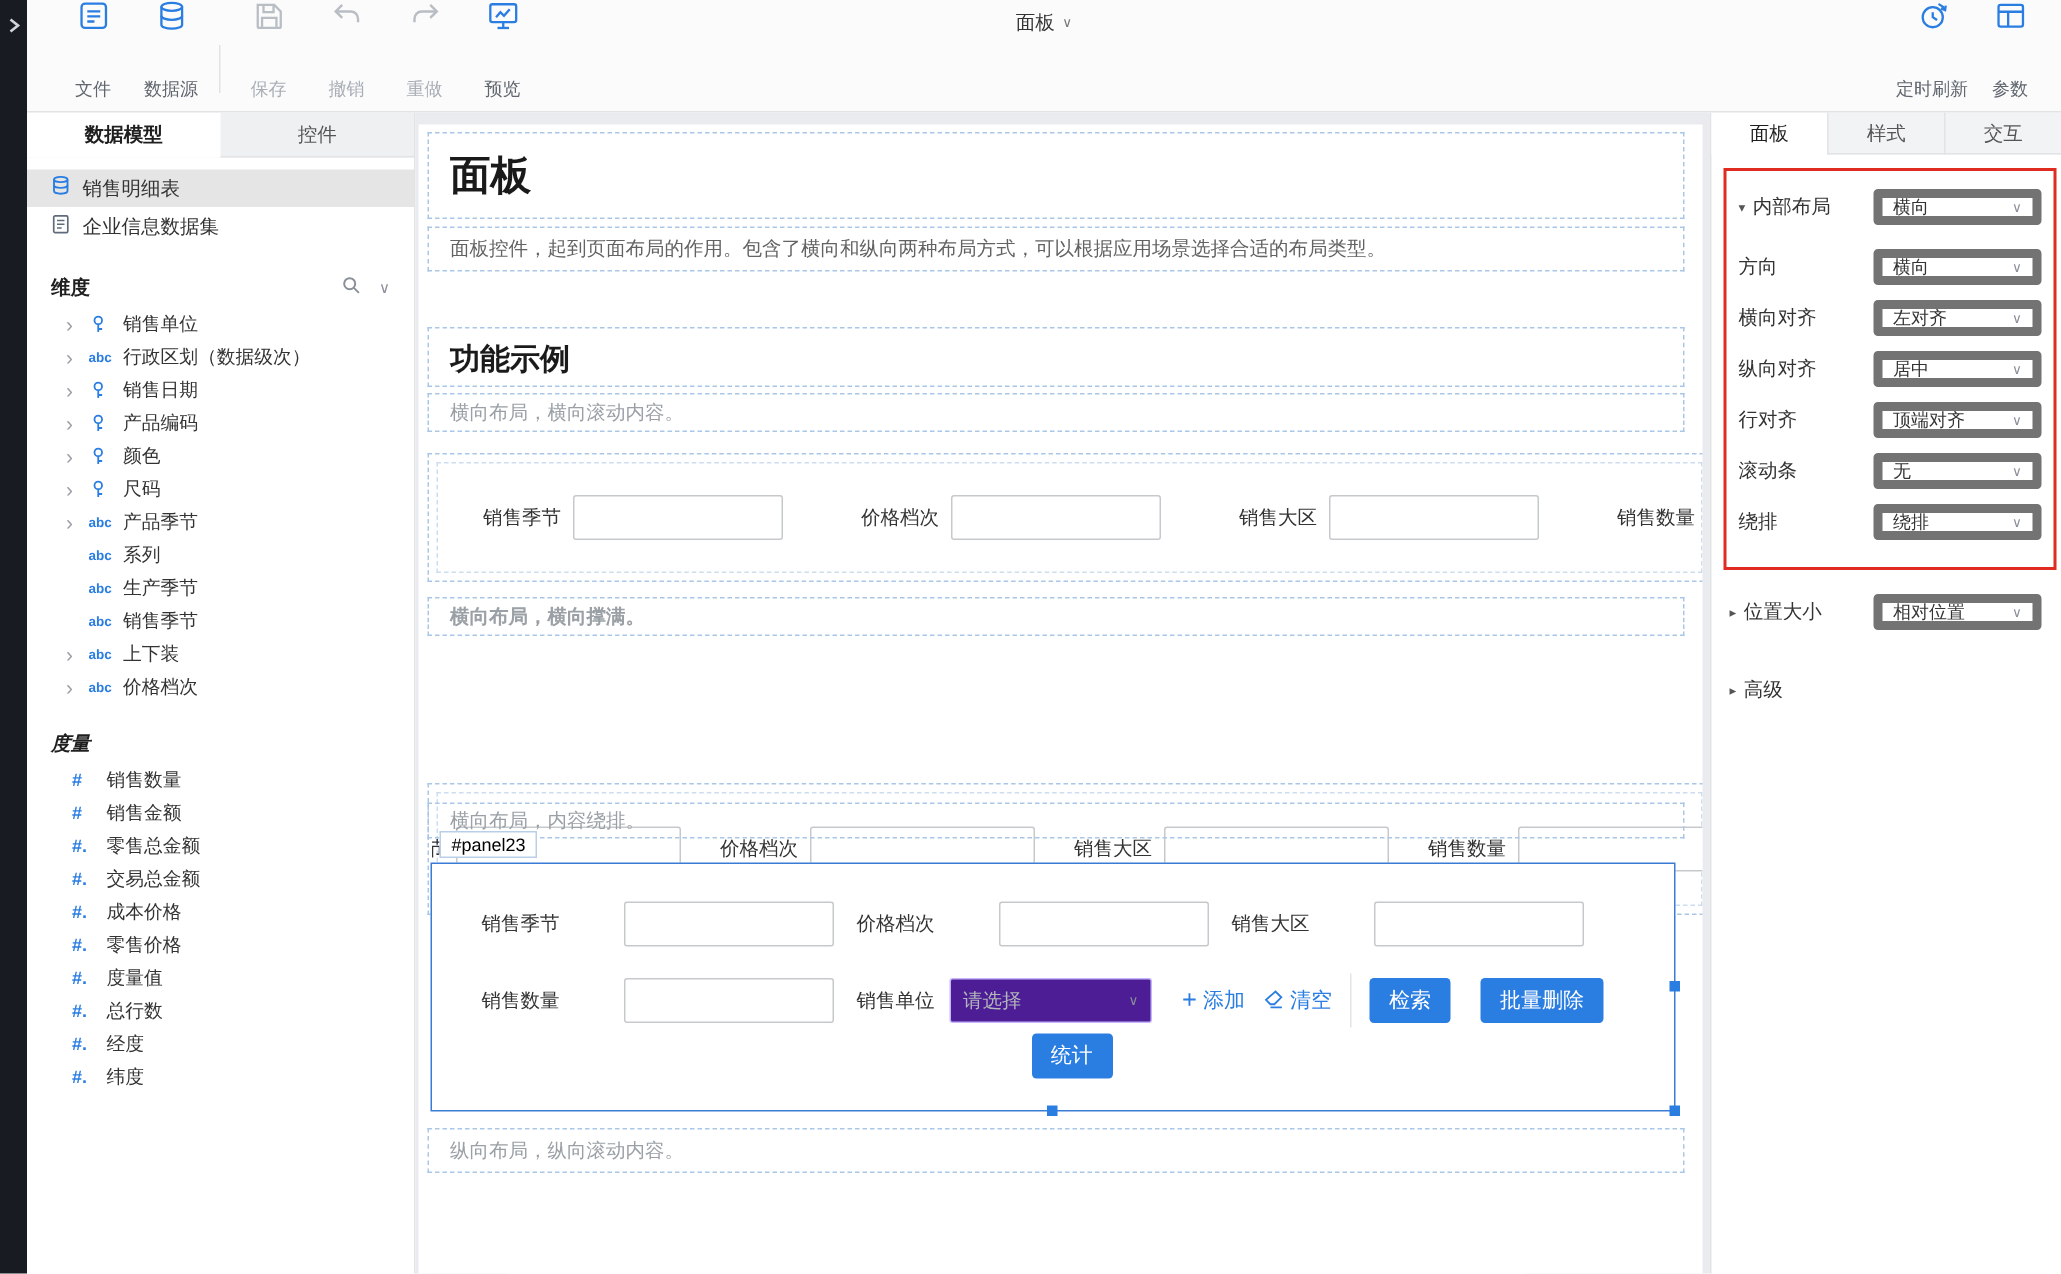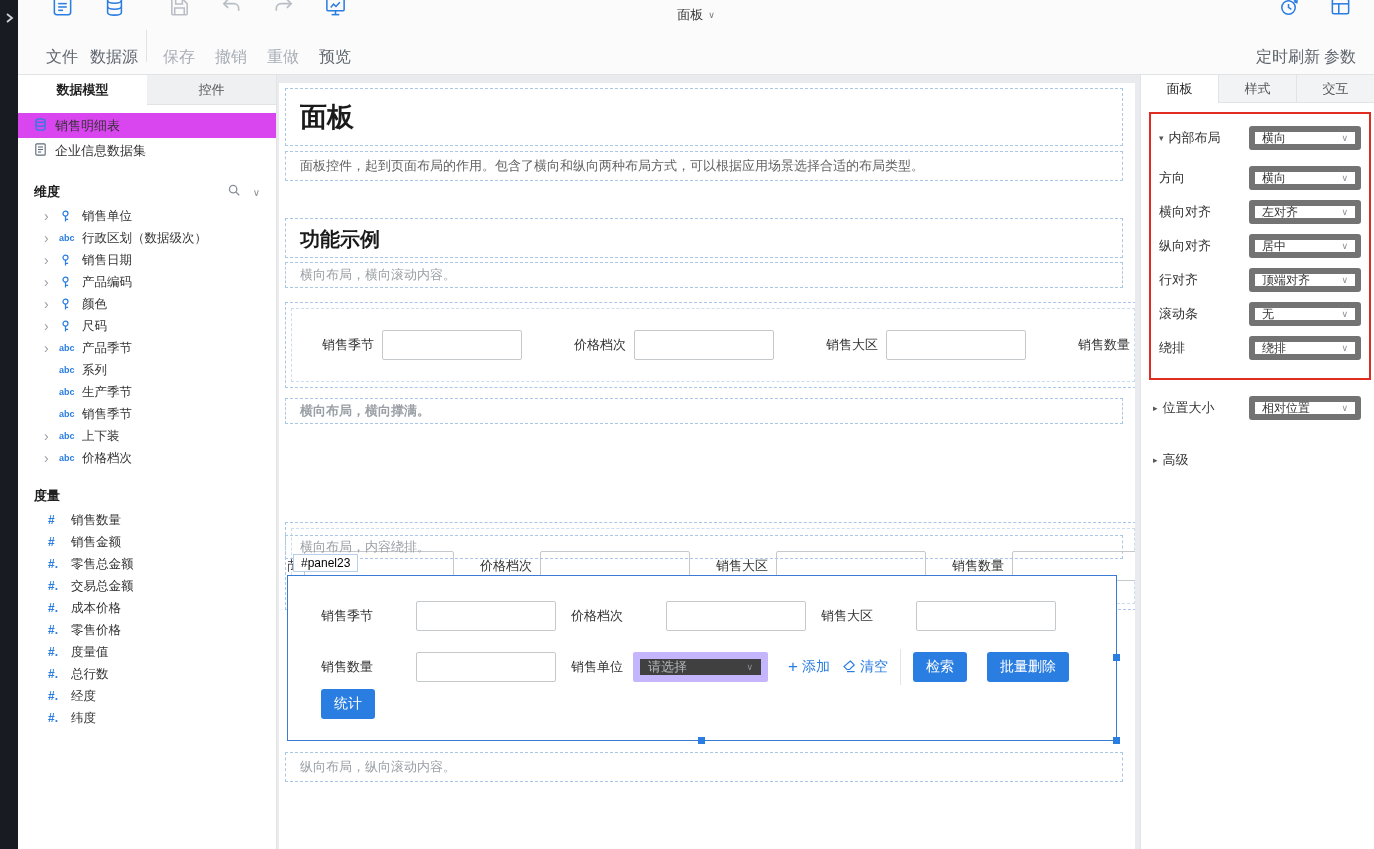--- a/index.html
+++ b/index.html
@@ -10,35 +10,35 @@
     display:flex;justify-content:center;padding-top:10px;cursor:pointer;}
   .app{position:absolute;left:18px;top:0;width:1356px;height:849px;display:flex;flex-direction:column;}
   
   .topbar{height:75px;flex:none;background:#fbfbfc;border-bottom:1px solid #e2e3e5;position:relative;}
   .win-title{position:absolute;top:6px;left:50%;transform:translateX(-50%);display:flex;align-items:center;gap:5px;font-size:13px;color:#333;cursor:pointer;}
   .wchev{font-size:9px;color:#777;}
   .tb-left{position:absolute;left:18px;bottom:6px;display:flex;align-items:flex-end;}
   .tb-right{position:absolute;right:8px;bottom:6px;display:flex;align-items:flex-end;}
   .tbtn{width:52px;display:flex;flex-direction:column;align-items:center;gap:2px;cursor:pointer;}
   .tbtn .tico{height:23px;display:flex;align-items:center;}
-  .tbtn .tlab{font-size:16px;color:#60666e;white-space:nowrap;margin-top:27px;}
+  .tbtn .tlab{font-size:12px;color:#60666e;white-space:nowrap;margin-top:27px;}
   .tbtn.disabled .tlab{color:#a9aeb6;}
   .tsep{width:1px;height:32px;background:#e2e3e5;margin:0 6px 6px;}
   
   .main{flex:1;display:flex;min-height:0;}
   
   .sidebar{width:259px;flex:none;background:#fff;border-right:1px solid #e2e3e5;overflow:hidden;}
   .side-tabs{display:flex;height:30px;background:#eef0f2;}
   .stab{flex:1;text-align:center;line-height:29px;font-size:13px;color:#555;cursor:pointer;border-bottom:1px solid #e2e3e5;}
   .stab.active{background:#fff;color:#1f1f1f;font-weight:bold;border-bottom:1px solid transparent;}
   .datasets{margin-top:8px;}
   .ds{height:25px;display:flex;align-items:center;gap:7px;padding-left:15px;font-size:13px;color:#333;cursor:pointer;}
-  .ds.selected{background:#d946ef;}
+  .ds.selected{background:#e5e5e5;font-family:Liberation Mono, monospace;}
   .shead{display:flex;align-items:center;justify-content:space-between;height:26px;margin-top:16px;padding:0 16px;}
-  .shead.mea{margin-top:14px;}
+  .shead.mea{margin-top:14px;font-style:italic;}
   .shead-t{font-size:13px;font-weight:bold;color:#1f1f1f;}
   .shead-icons{display:flex;align-items:center;gap:12px;}
   .shead-chev{font-size:10px;color:#8a8f99;cursor:pointer;}
   .trow{height:22px;display:flex;align-items:center;padding-left:26px;font-size:12.5px;color:#333;cursor:pointer;}
   .tchev{width:15px;font-size:14px;color:#9aa0a8;line-height:12px;}
   .ticon{width:23px;display:flex;align-items:center;}
   .ticon.abc{font-size:9px;font-weight:bold;color:#2a7de1;}
   .ticon.hash{font-size:12px;font-weight:bold;color:#2a7de1;}
   .tlabel{white-space:nowrap;}
   .mrow{padding-left:30px;}
@@ -67,24 +67,24 @@
   .flabel{font-size:13px;color:#333;margin-right:8px;white-space:nowrap;}
   .finput{width:140px;height:30px;border:1px solid #c6c9cc;border-radius:2px;background:#fff;outline:none;padding:0 8px;font-size:13px;font-family:inherit;}
   .stretch .finput{width:150px;}
   .stretch .clipped{margin-left:-52px;}
   .wide-label .flabel{width:95px;margin-right:0;}
   .ptag{position:absolute;top:471px;left:14px;z-index:3;background:#fff;border:1px solid #b9cfe8;padding:1px 7px;font-size:12px;color:#000000;}
   .selpanel{position:absolute;top:492px;left:8px;right:18px;height:166px;background:#fff;border:1px solid #3a7bd5;z-index:2;}
   .wrow{position:absolute;left:33px;right:8px;display:flex;align-items:center;}
   .wrow.r1{top:25px;gap:15px;}
   .wrow.r2{top:73px;}
-  .wrow.r3{top:113px;}
+  .wrow.r3{top:113px;justify-content:center;}
   .unit-group{margin-left:15px;}
   .unit-group .flabel{margin-right:10px;}
-  .uselect{width:135px;height:30px;border:7px solid #c4b5fd;border-radius:2px;background:#404040;display:flex;align-items:center;justify-content:space-between;padding:0 8px;cursor:pointer;}
+  .uselect{width:135px;height:30px;border:1px solid #c4b5fd;border-radius:2px;background:#4c1d95;display:flex;align-items:center;justify-content:space-between;padding:0 8px;cursor:pointer;}
   .uselect .ph{font-size:13px;color:#b3b6ba;}
   .pchev{font-size:9px;color:#8a8f99;}
   .linkbtn{display:flex;align-items:center;gap:4px;font-size:14px;color:#2a7de1;cursor:pointer;white-space:nowrap;}
   .linkbtn.add{margin-left:20px;}
   .linkbtn.clear{margin-left:12px;}
   .plus{font-size:17px;line-height:14px;}
   .vdiv{width:1px;height:36px;background:#e4e4e4;margin:0 12px;flex:none;}
   .bbtn{height:30px;padding:0 13px;border:none;border-radius:3px;background:#2a7de1;color:#fff;font-size:14px;cursor:pointer;font-family:inherit;white-space:nowrap;}
   .bbtn.batch{margin-left:20px;}
   .handle{position:absolute;width:7px;height:7px;background:#2a7de1;}

